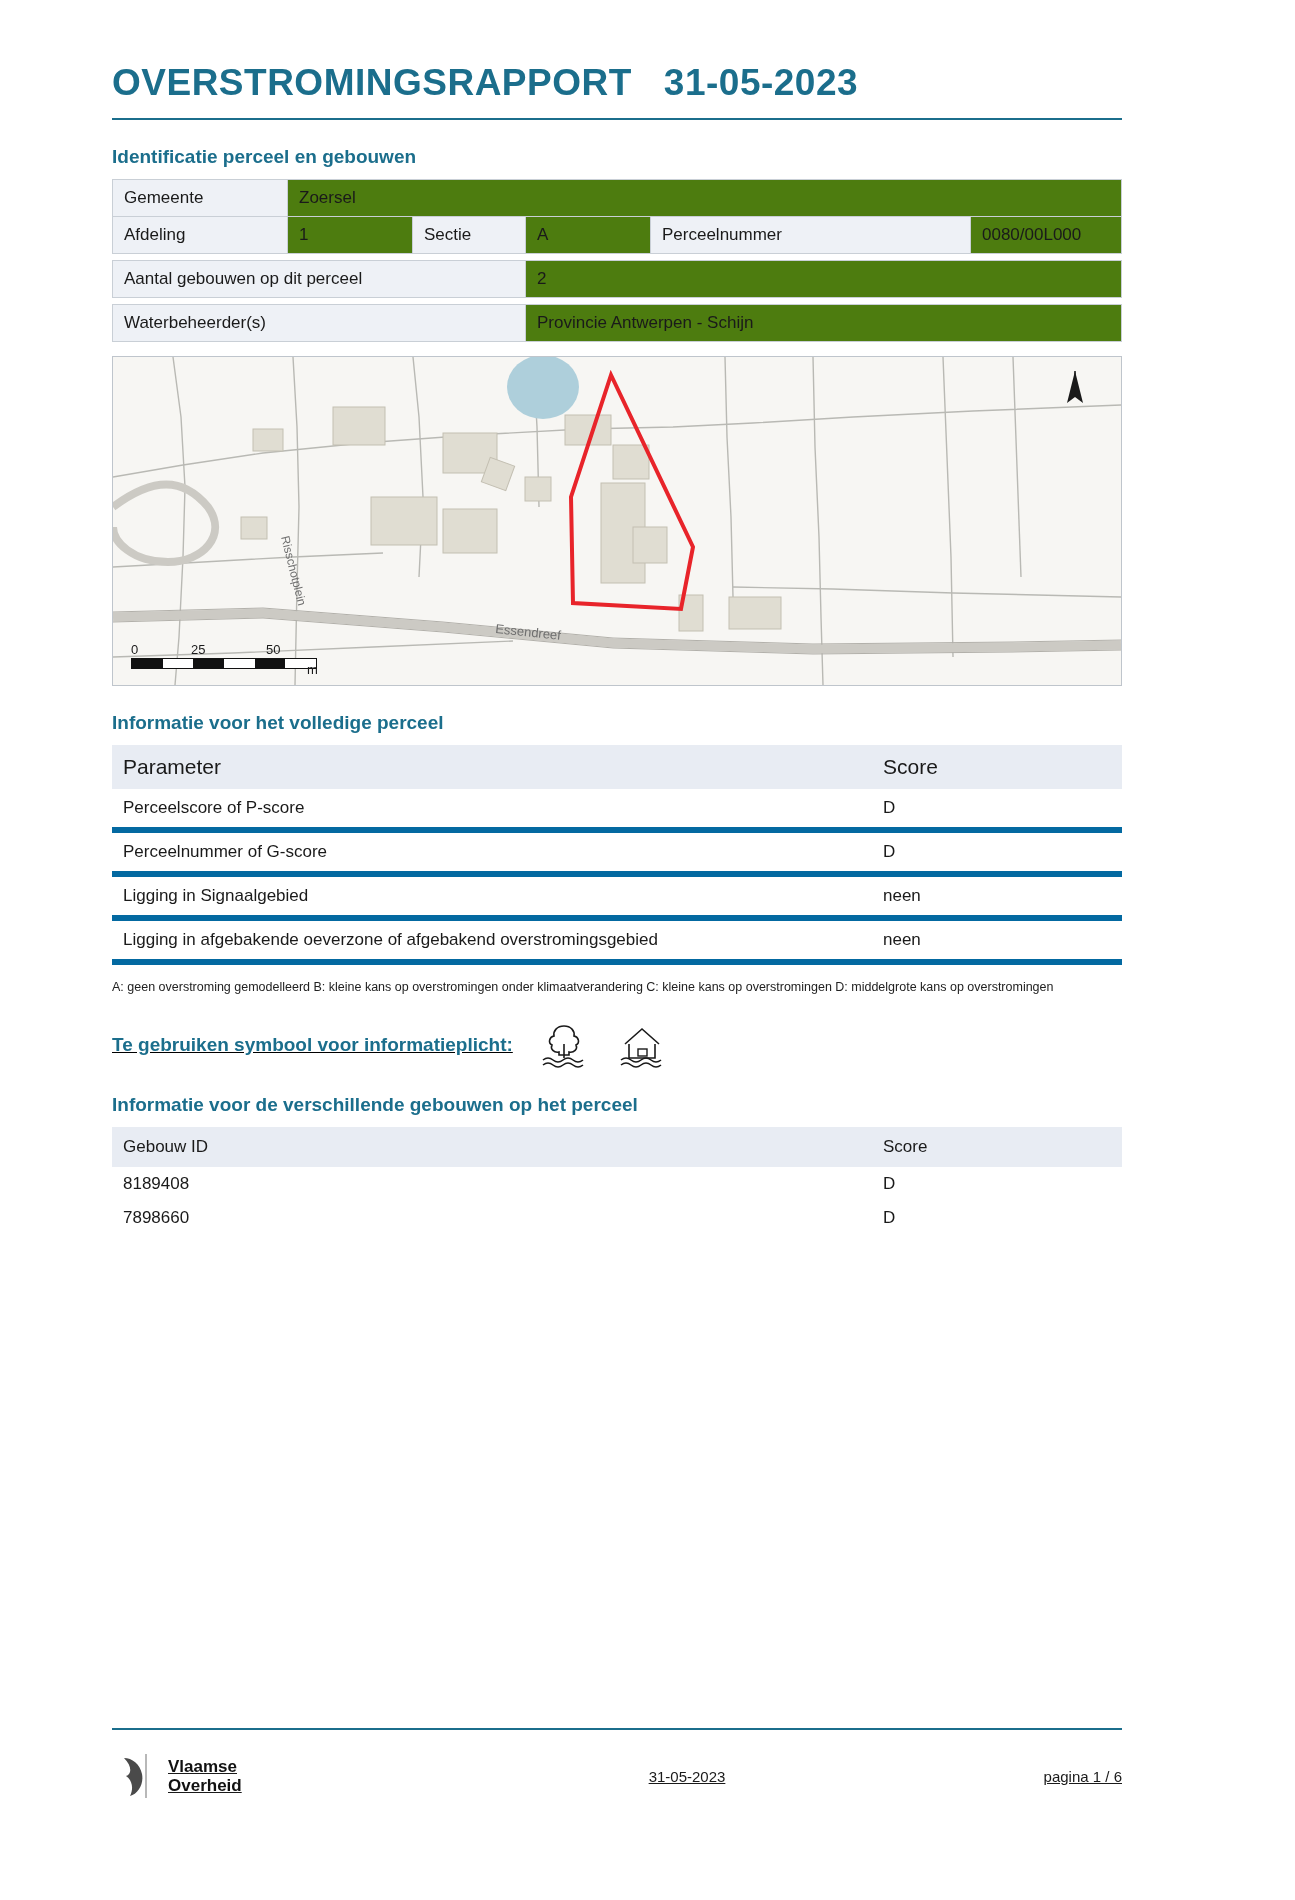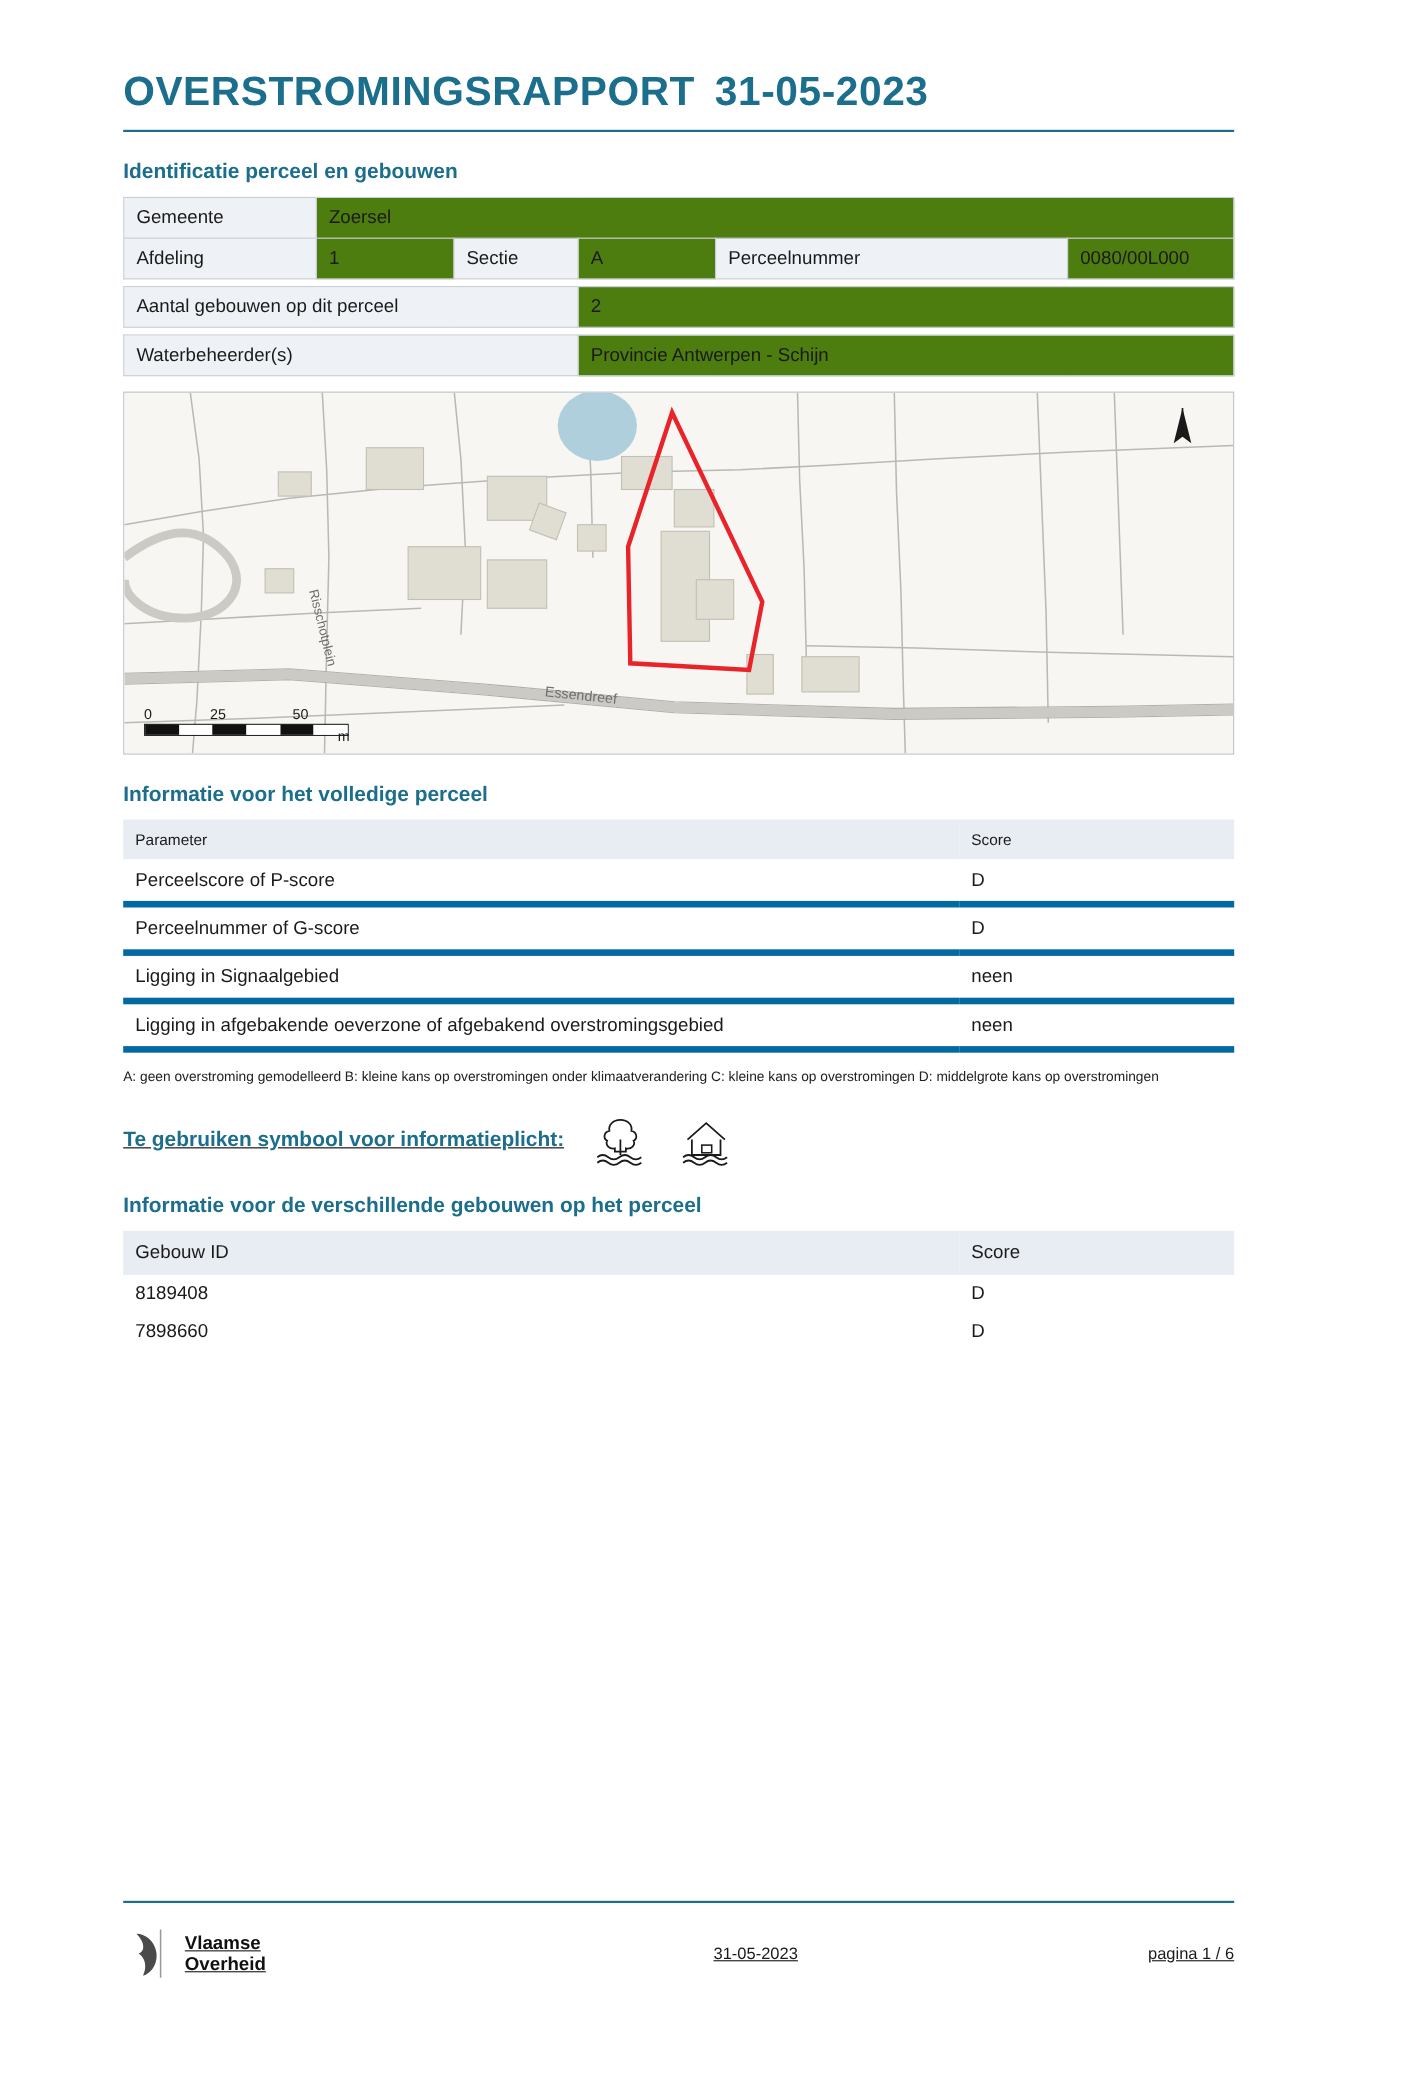--- a/index.html
+++ b/index.html
@@ -21,21 +21,21 @@
     left: 112px;
     top: 0;
     width: 1010px;
   }
 
   
   .title-row {
     margin-top: 62px;
     display: flex;
     align-items: baseline;
-    gap: 18px;
+    gap: 32px;
   }
   .doc-title {
     font-size: 37px;
     font-weight: bold;
     color: #1b6e8c;
     letter-spacing: 0.5px;
   }
   .doc-date {
     font-size: 37px;
     font-weight: bold;
@@ -129,21 +129,21 @@
     width: 1010px;
     border-collapse: collapse;
     font-size: 17px;
     color: #1a1a1a;
   }
   .param-table th {
     background: #e8ecf3;
     text-align: left;
     font-weight: normal;
     padding: 10px 11px;
-    font-size: 14px;
+    font-size: 21px;
     border: none;
   }
   .param-table td {
     padding: 9px 11px;
     border: none;
     border-bottom: 6px solid #0369a1;
   }
   .col-score { width: 250px; }
 
   .footnote {

